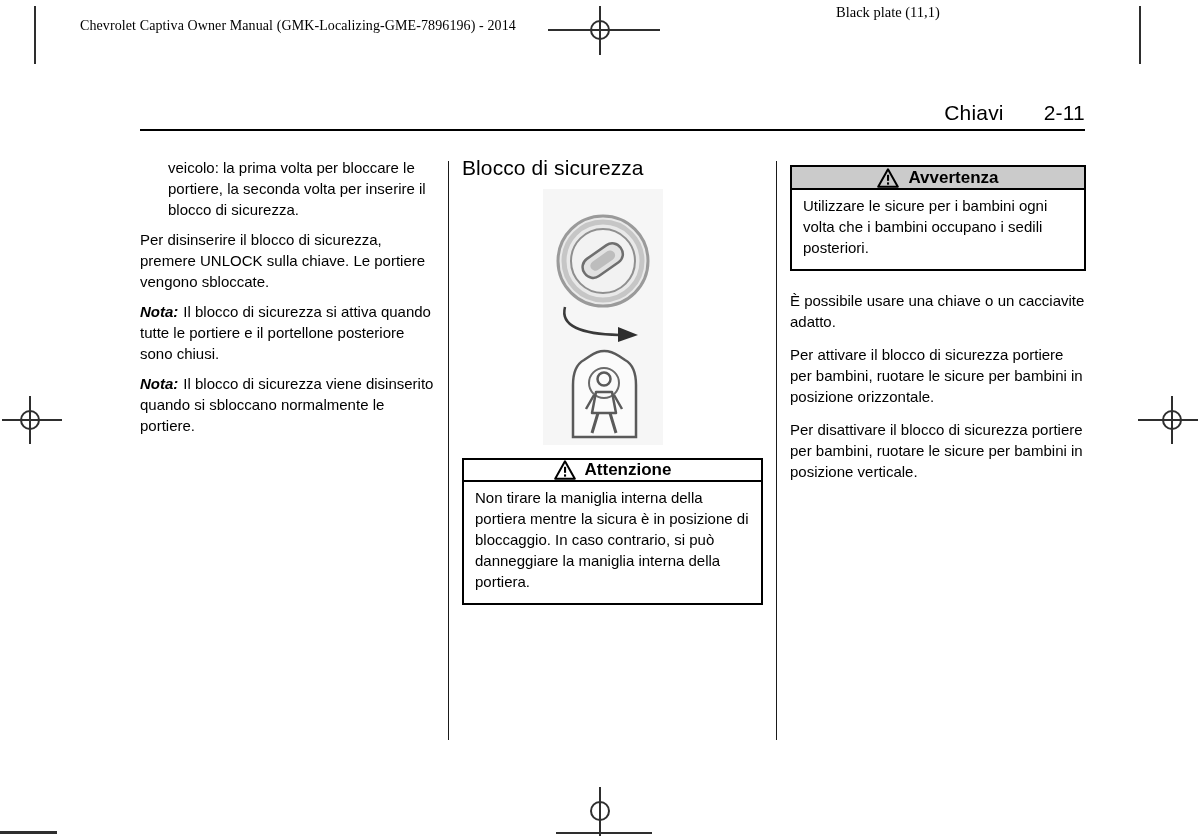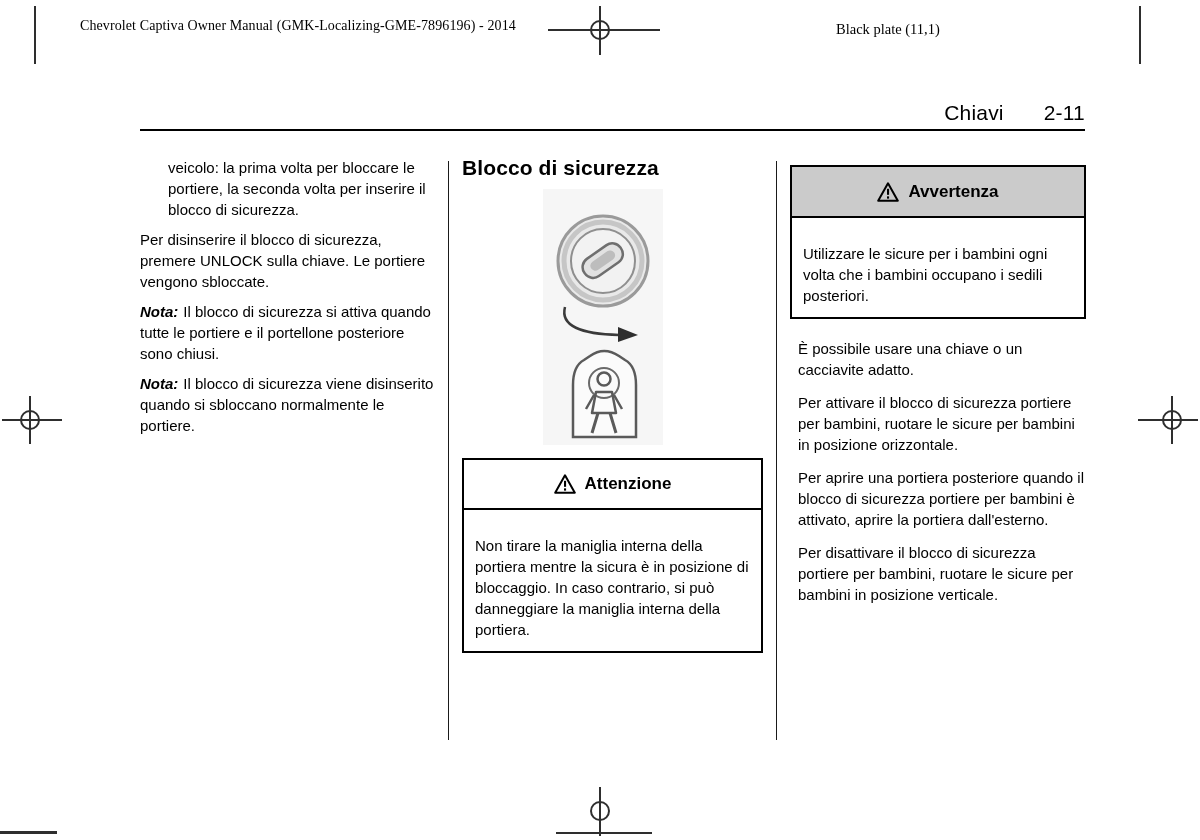--- a/index.html
+++ b/index.html
@@ -11,55 +11,55 @@
   }
 
   
   .imprint {
     position: absolute; left: 80px; top: 15px;
     font-family: "Liberation Serif", "DejaVu Serif", serif;
     font-size: 14px; line-height: 22px; letter-spacing: 0.1px;
     white-space: nowrap;
   }
   .plate {
-    position: absolute; left: 836px; top: 21px;
+    position: absolute; left: 836px; top: 4px;
     font-family: "Liberation Serif", "DejaVu Serif", serif;
     font-size: 14.5px; white-space: nowrap;
   }
 
   
   .section-header {
     position: absolute; left: 140px; top: 101px; width: 945px;
     text-align: right; font-size: 21px; font-weight: normal; letter-spacing: 0.2px;
   }
   .section-header .pagenum { display: inline-block; margin-left: 40px; }
   .header-rule { position: absolute; left: 140px; top: 129px; width: 945px; height: 2px; background: #000; }
 
   
   .col-left { position: absolute; left: 140px; top: 157px; width: 297px; font-size: 15px; line-height: 21px; }
   .col-left p { margin: 0 0 9px 0; }
   .col-left p.indented { padding-left: 28px; }
   .note-label { font-weight: bold; font-style: italic; margin-right: 5px; }
 
   .col-mid { position: absolute; left: 462px; top: 155px; width: 301px; }
-  .mid-heading { font-size: 21px; font-weight: bold; margin: 0; line-height: 26px; letter-spacing: 0.1px; }
+  .mid-heading { font-size: 21px; font-weight: normal; margin: 0; line-height: 26px; letter-spacing: 0.1px; }
   .figure { margin: 8px 0 13px 81px; width: 120px; height: 256px; }
   .figure svg { display: block; }
 
   .caution-box, .warning-box { border: 2px solid #000; background: #fff; }
   .box-title {
     display: flex; align-items: center; justify-content: center; gap: 9px;
-    font-size: 17px; font-weight: bold; padding: 14px 6px;
+    font-size: 17px; font-weight: bold; padding: 0 6px;
     border-bottom: 2px solid #000;
   }
-  .box-body { font-size: 15px; line-height: 21px; padding: 25px 11px 11px 11px; }
+  .box-body { font-size: 15px; line-height: 21px; padding: 5px 11px 11px 11px; }
   .warning-box .box-title { background: #cbcbcb; }
 
   .col-right { position: absolute; left: 790px; top: 165px; width: 296px; font-size: 15px; line-height: 21px; }
-  .col-right p { margin: 0 0 12px 8px; }
+  .col-right p { margin: 0 0 12px 0; }
   .col-right p.first-after-box { margin-top: 19px; }
 
   
   .divider { position: absolute; width: 1px; background: #1a1a1a; top: 161px; height: 579px; }
   .divider-left { left: 448px; }
   .divider-right { left: 776px; }
 
   
   .mark { position: absolute; background: #2e2e2e; }
   .reg-circle { position: absolute; width: 20px; height: 20px; border: 2px solid #2e2e2e; border-radius: 50%; background: transparent; }
@@ -160,15 +160,14 @@
           <rect x="10.9" y="15.8" width="2.3" height="2.5" fill="#000"></rect>
         </svg>
       </span>
       <span>Avvertenza</span>
     </div>
     <div class="box-body">Utilizzare le sicure per i bambini ogni volta che i bambini occupano i sedili posteriori.</div>
   </div>
 
   <p class="first-after-box">È possibile usare una chiave o un cacciavite adatto.</p>
   <p>Per attivare il blocco di sicurezza portiere per bambini, ruotare le sicure per bambini in posizione orizzontale.</p>
-  <p>Per aprire una portiera posteriore quando il blocco di sicurezza portiere per bambini è attivato, aprire la portiera dall'esterno.</p>
   <p>Per disattivare il blocco di sicurezza portiere per bambini, ruotare le sicure per bambini in posizione verticale.</p>
 </div>
 
 </body></html>

